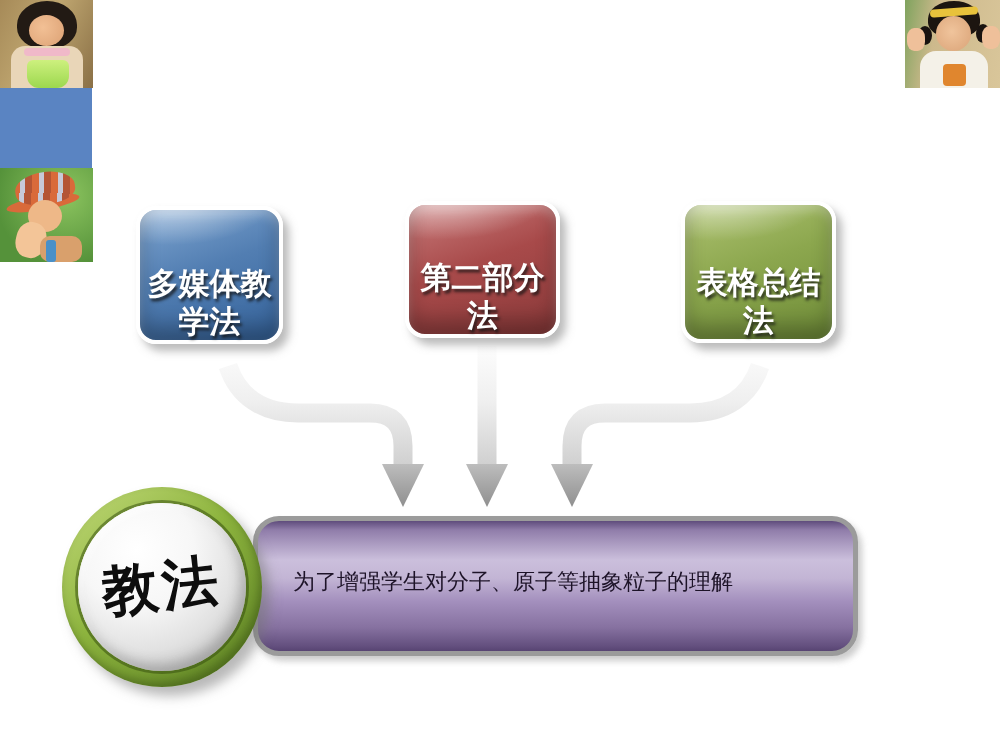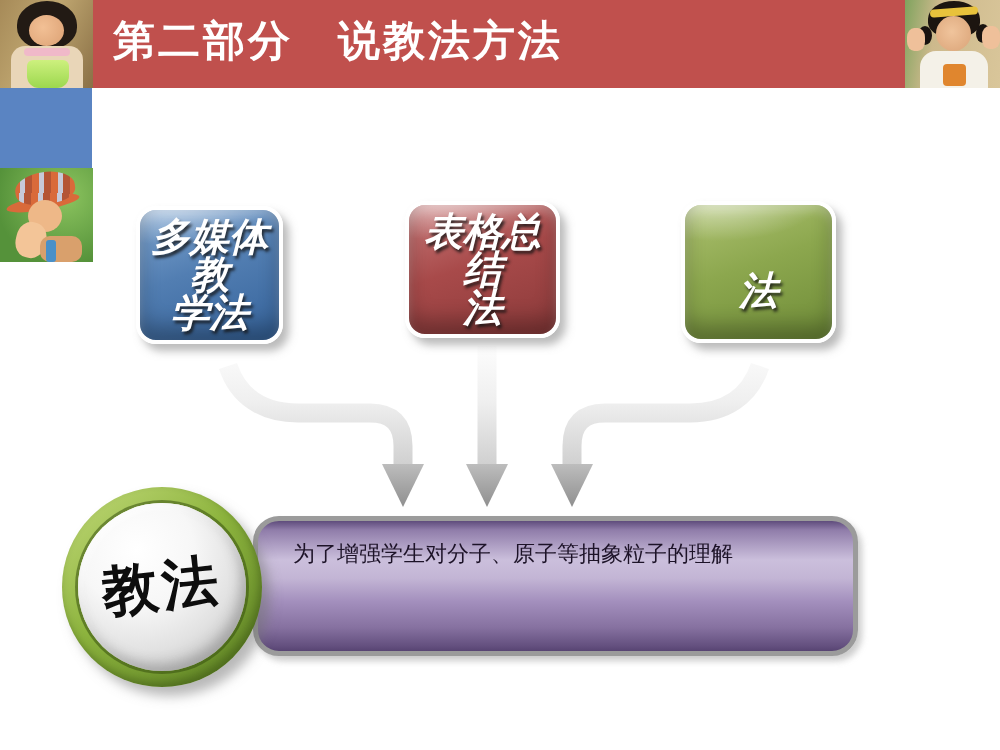--- a/index.html
+++ b/index.html
@@ -48,25 +48,24 @@
   .a-face { left:31px; top:16px; width:35px; height:35px; border-radius:50%;
     background:radial-gradient(circle at 45% 45%,#f0c49c,#daa377); }
   .a-handl { left:2px; top:28px; width:18px; height:23px; background:#efc09a; border-radius:40%; }
   .a-handr { left:77px; top:26px; width:18px; height:23px; background:#efc09a; border-radius:40%; }
   .a-shirt { left:15px; top:51px; width:68px; height:37px; background:#f4f1e8; border-radius:16px 16px 0 0; }
   .a-graphic { left:38px; top:64px; width:23px; height:22px; background:#e0862e; border-radius:4px; }
 
   
   .mbox {
     position:absolute; border:4px solid #ffffff; border-radius:20px; z-index:4;
-    display:flex; align-items:center; justify-content:center; text-align:center;
-    color:#ffffff; font-weight:bold; font-size:39px; line-height:38px;
+    display:flex; align-items:flex-end; justify-content:center; text-align:center;
+    color:#ffffff; font-weight:bold; font-size:31px; line-height:38px;
     text-shadow:2px 3px 3px rgba(20,20,20,0.8);
     box-shadow:6px 7px 8px rgba(120,120,120,0.5);
-    font-style:italic;
   }
   .mbox .inner-gloss {
     position:absolute; inset:0; border-radius:16px; pointer-events:none;
     background:radial-gradient(ellipse 120% 55% at 22% -6%, rgba(255,255,255,0.55), rgba(255,255,255,0) 60%);
     box-shadow:inset 0 -14px 20px rgba(0,0,0,0.28), inset 0 6px 10px rgba(255,255,255,0.25);
   }
   .mbox-blue  { left:136px; top:206px; width:139px; height:130px;
     background:linear-gradient(160deg,#7FA6D1 0%,#527EB2 45%,#35639B 100%); }
   .mbox-red   { left:405px; top:201px; width:147px; height:129px;
     background:linear-gradient(160deg,#C97C7C 0%,#A84A4A 45%,#8B3A3A 100%); }
@@ -82,21 +81,21 @@
     position:absolute; left:253px; top:516px; width:595px; height:130px; z-index:3;
     border:5px solid #9b9b9b; border-radius:26px;
     background:linear-gradient(180deg,#5f4c7c 0%,#907daa 7%,#cbbfdc 30%,#c3b5d5 44%,#a38fbd 62%,#8671a0 82%,#64507f 96%,#574472 100%);
     box-shadow:4px 5px 6px rgba(130,130,130,0.4);
   }
   .banner-text {
     position:absolute; left:293px; top:537px; z-index:4;
     font-family:"DejaVu Serif","Liberation Serif",serif;
     font-size:22px; line-height:33px; color:#1d1328;
   }
-  .banner-text .line { white-space:nowrap; }
+  .banner-text .line { white-space:nowrap;margin-top:28px; }
 
   
   .badge {
     position:absolute; left:62px; top:487px; width:200px; height:200px; z-index:5;
     border-radius:50%;
     background:linear-gradient(140deg,#c3da7a 0%,#8db43e 45%,#597d22 100%);
     box-shadow:8px 9px 12px rgba(115,115,115,0.5), inset -3px -5px 8px rgba(40,60,10,0.4);
   }
   .badge-inner {
     position:absolute; left:16px; top:16px; width:168px; height:168px; border-radius:50%;
@@ -107,23 +106,20 @@
   .badge-label {
     font-size:56px; font-weight:bold; color:#0d0d0d; letter-spacing:4px;
     transform:rotate(-6deg); white-space:nowrap;
   }
 </style>
 </head>
 <body>
 
 <div class="slide">
 
-  <div class="header-band">
-    <div class="slide-title">第二部分　说教法方法</div>
-  </div>
 
   <div class="photo photo-girl">
     <div class="g-hair"></div>
     <div class="g-face"></div>
     <div class="g-shirt"></div>
     <div class="g-strap"></div>
     <div class="g-bucket"></div>
   </div>
 
   <div class="blue-square"></div>
@@ -180,29 +176,29 @@
     <div class="inner-gloss"></div>
     <div class="mbox-label">
       <span>多媒体教</span><br>
       <span>学法</span>
     </div>
   </div>
 
   <div class="mbox mbox-red">
     <div class="inner-gloss"></div>
     <div class="mbox-label">
-      <span>表格总结</span><br>
+      <span>第二部分</span><br>
       <span>法</span>
     </div>
   </div>
 
   <div class="mbox mbox-green">
     <div class="inner-gloss"></div>
     <div class="mbox-label">
-      <br>
+      <span>表格总结</span><br>
       <span>法</span>
     </div>
   </div>
 
   <div class="banner"></div>
   <div class="banner-text">
     <div class="line">为了增强学生对分子、原子等抽象粒子的理解</div>
   </div>
 
   <div class="badge">

